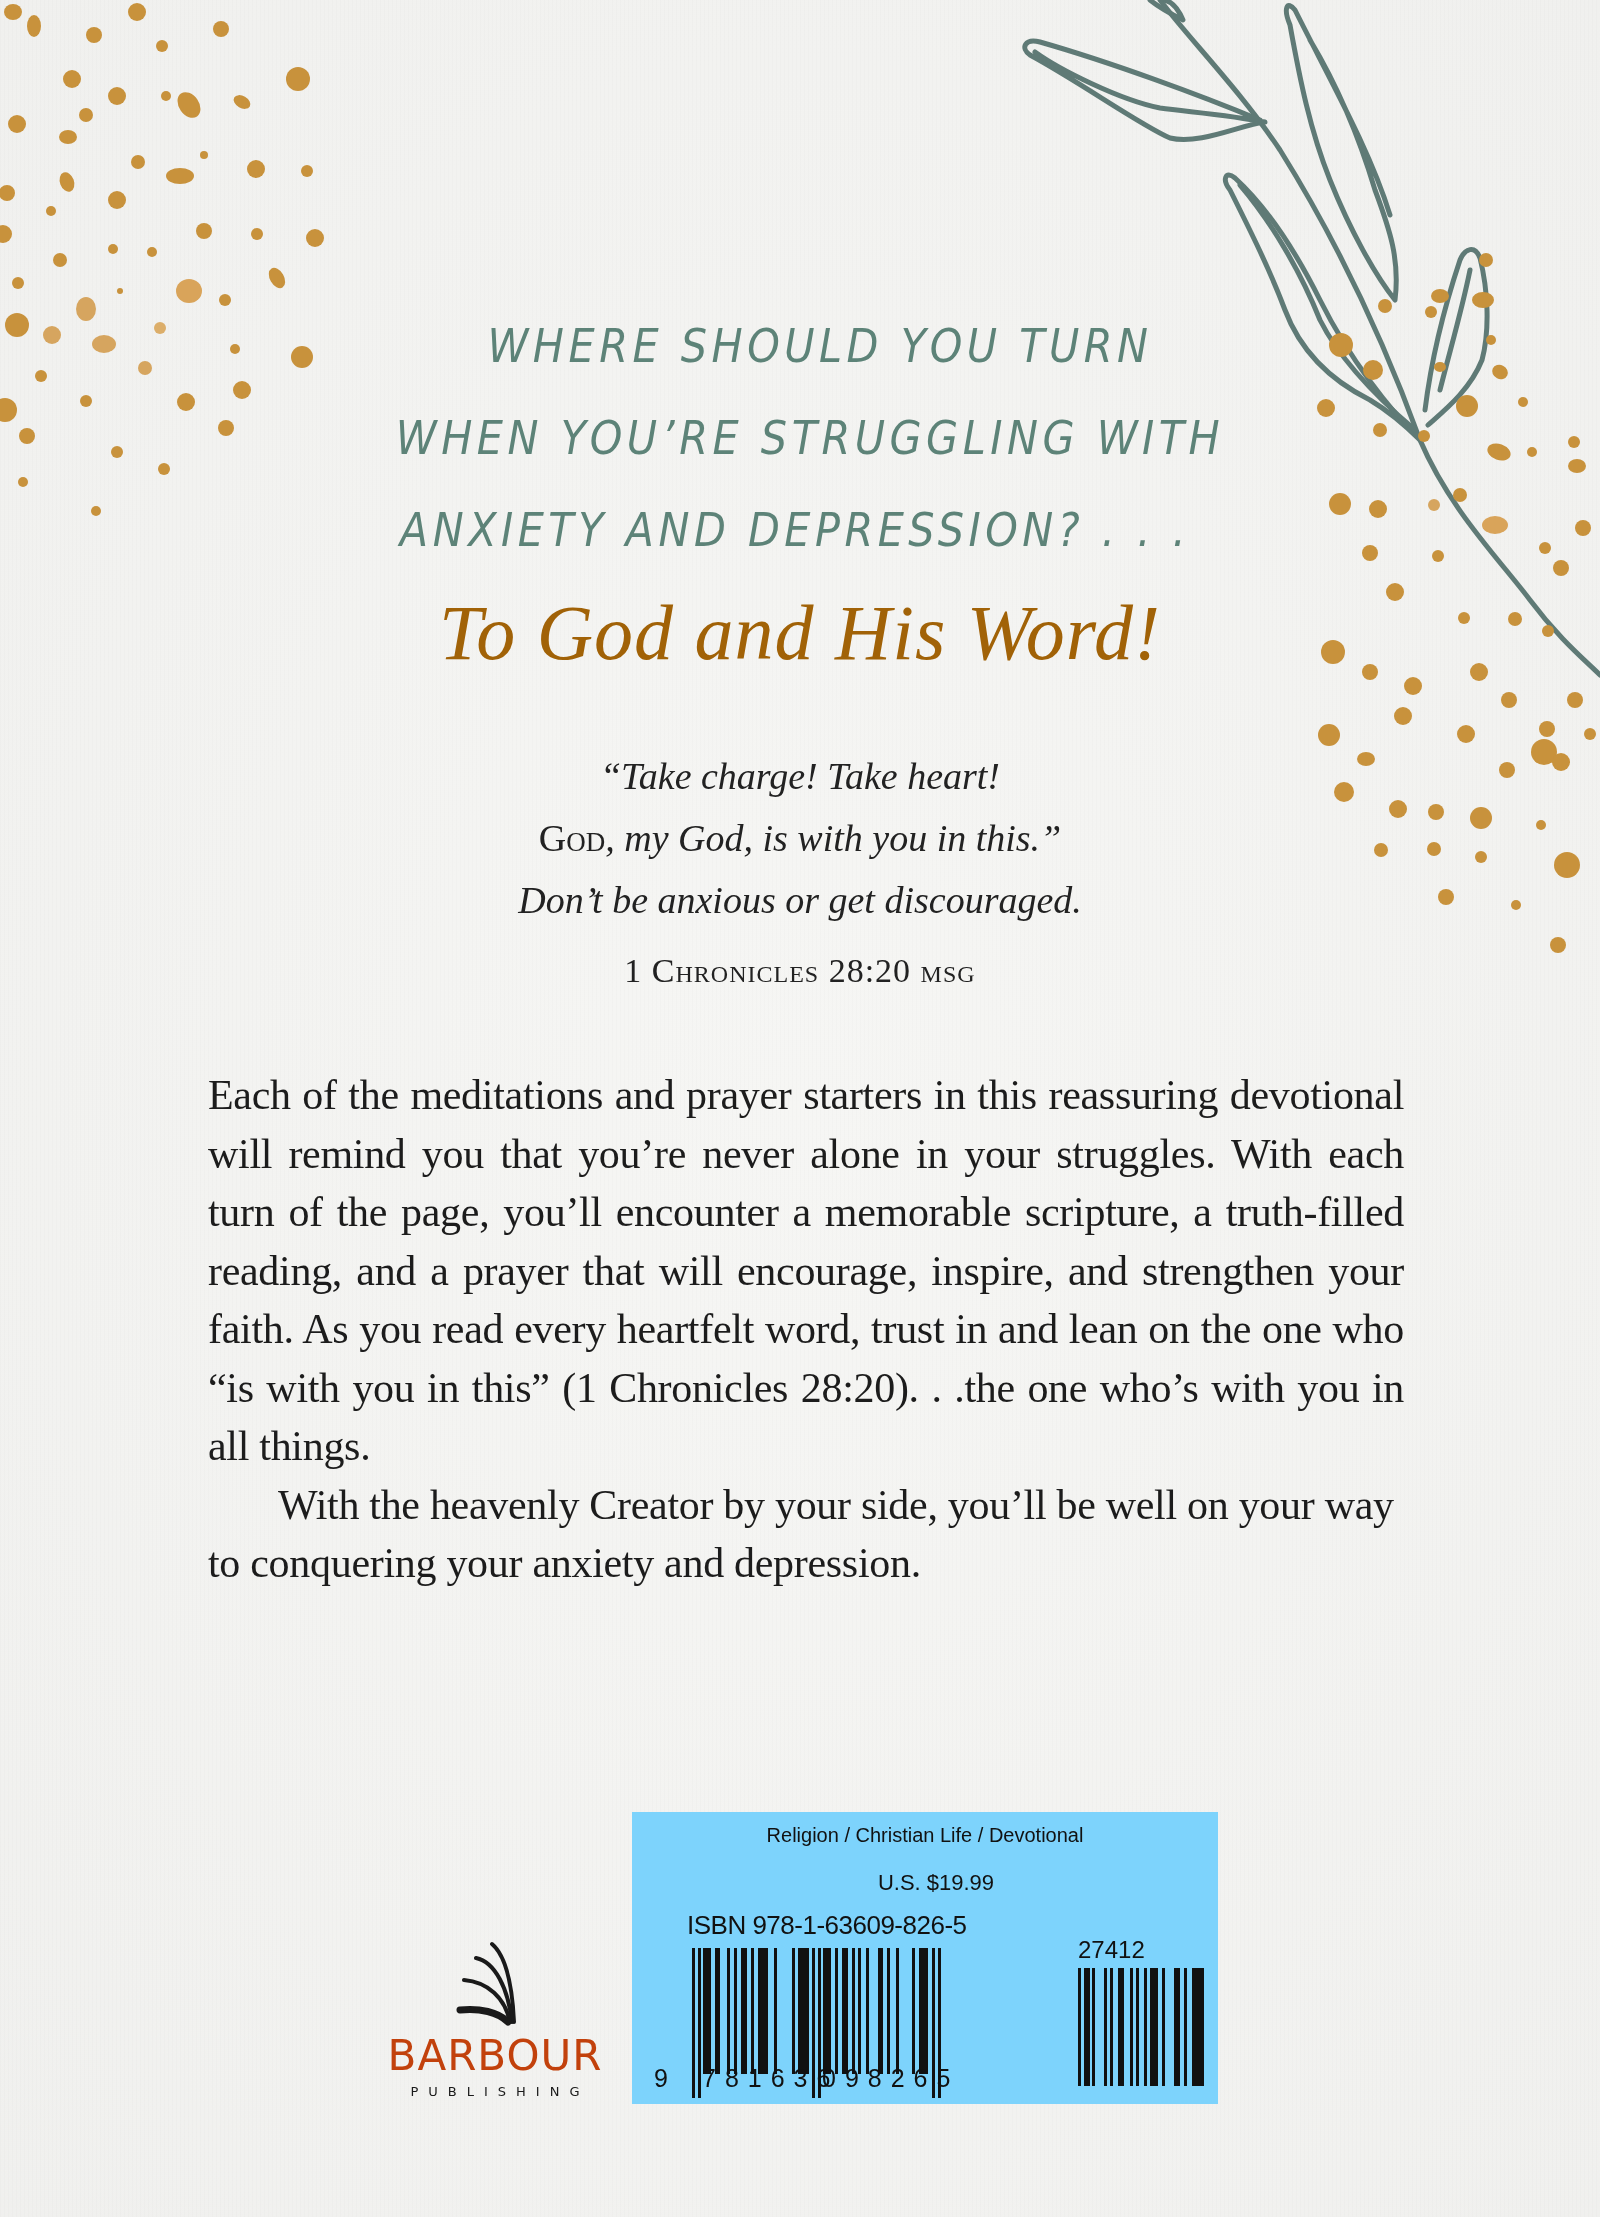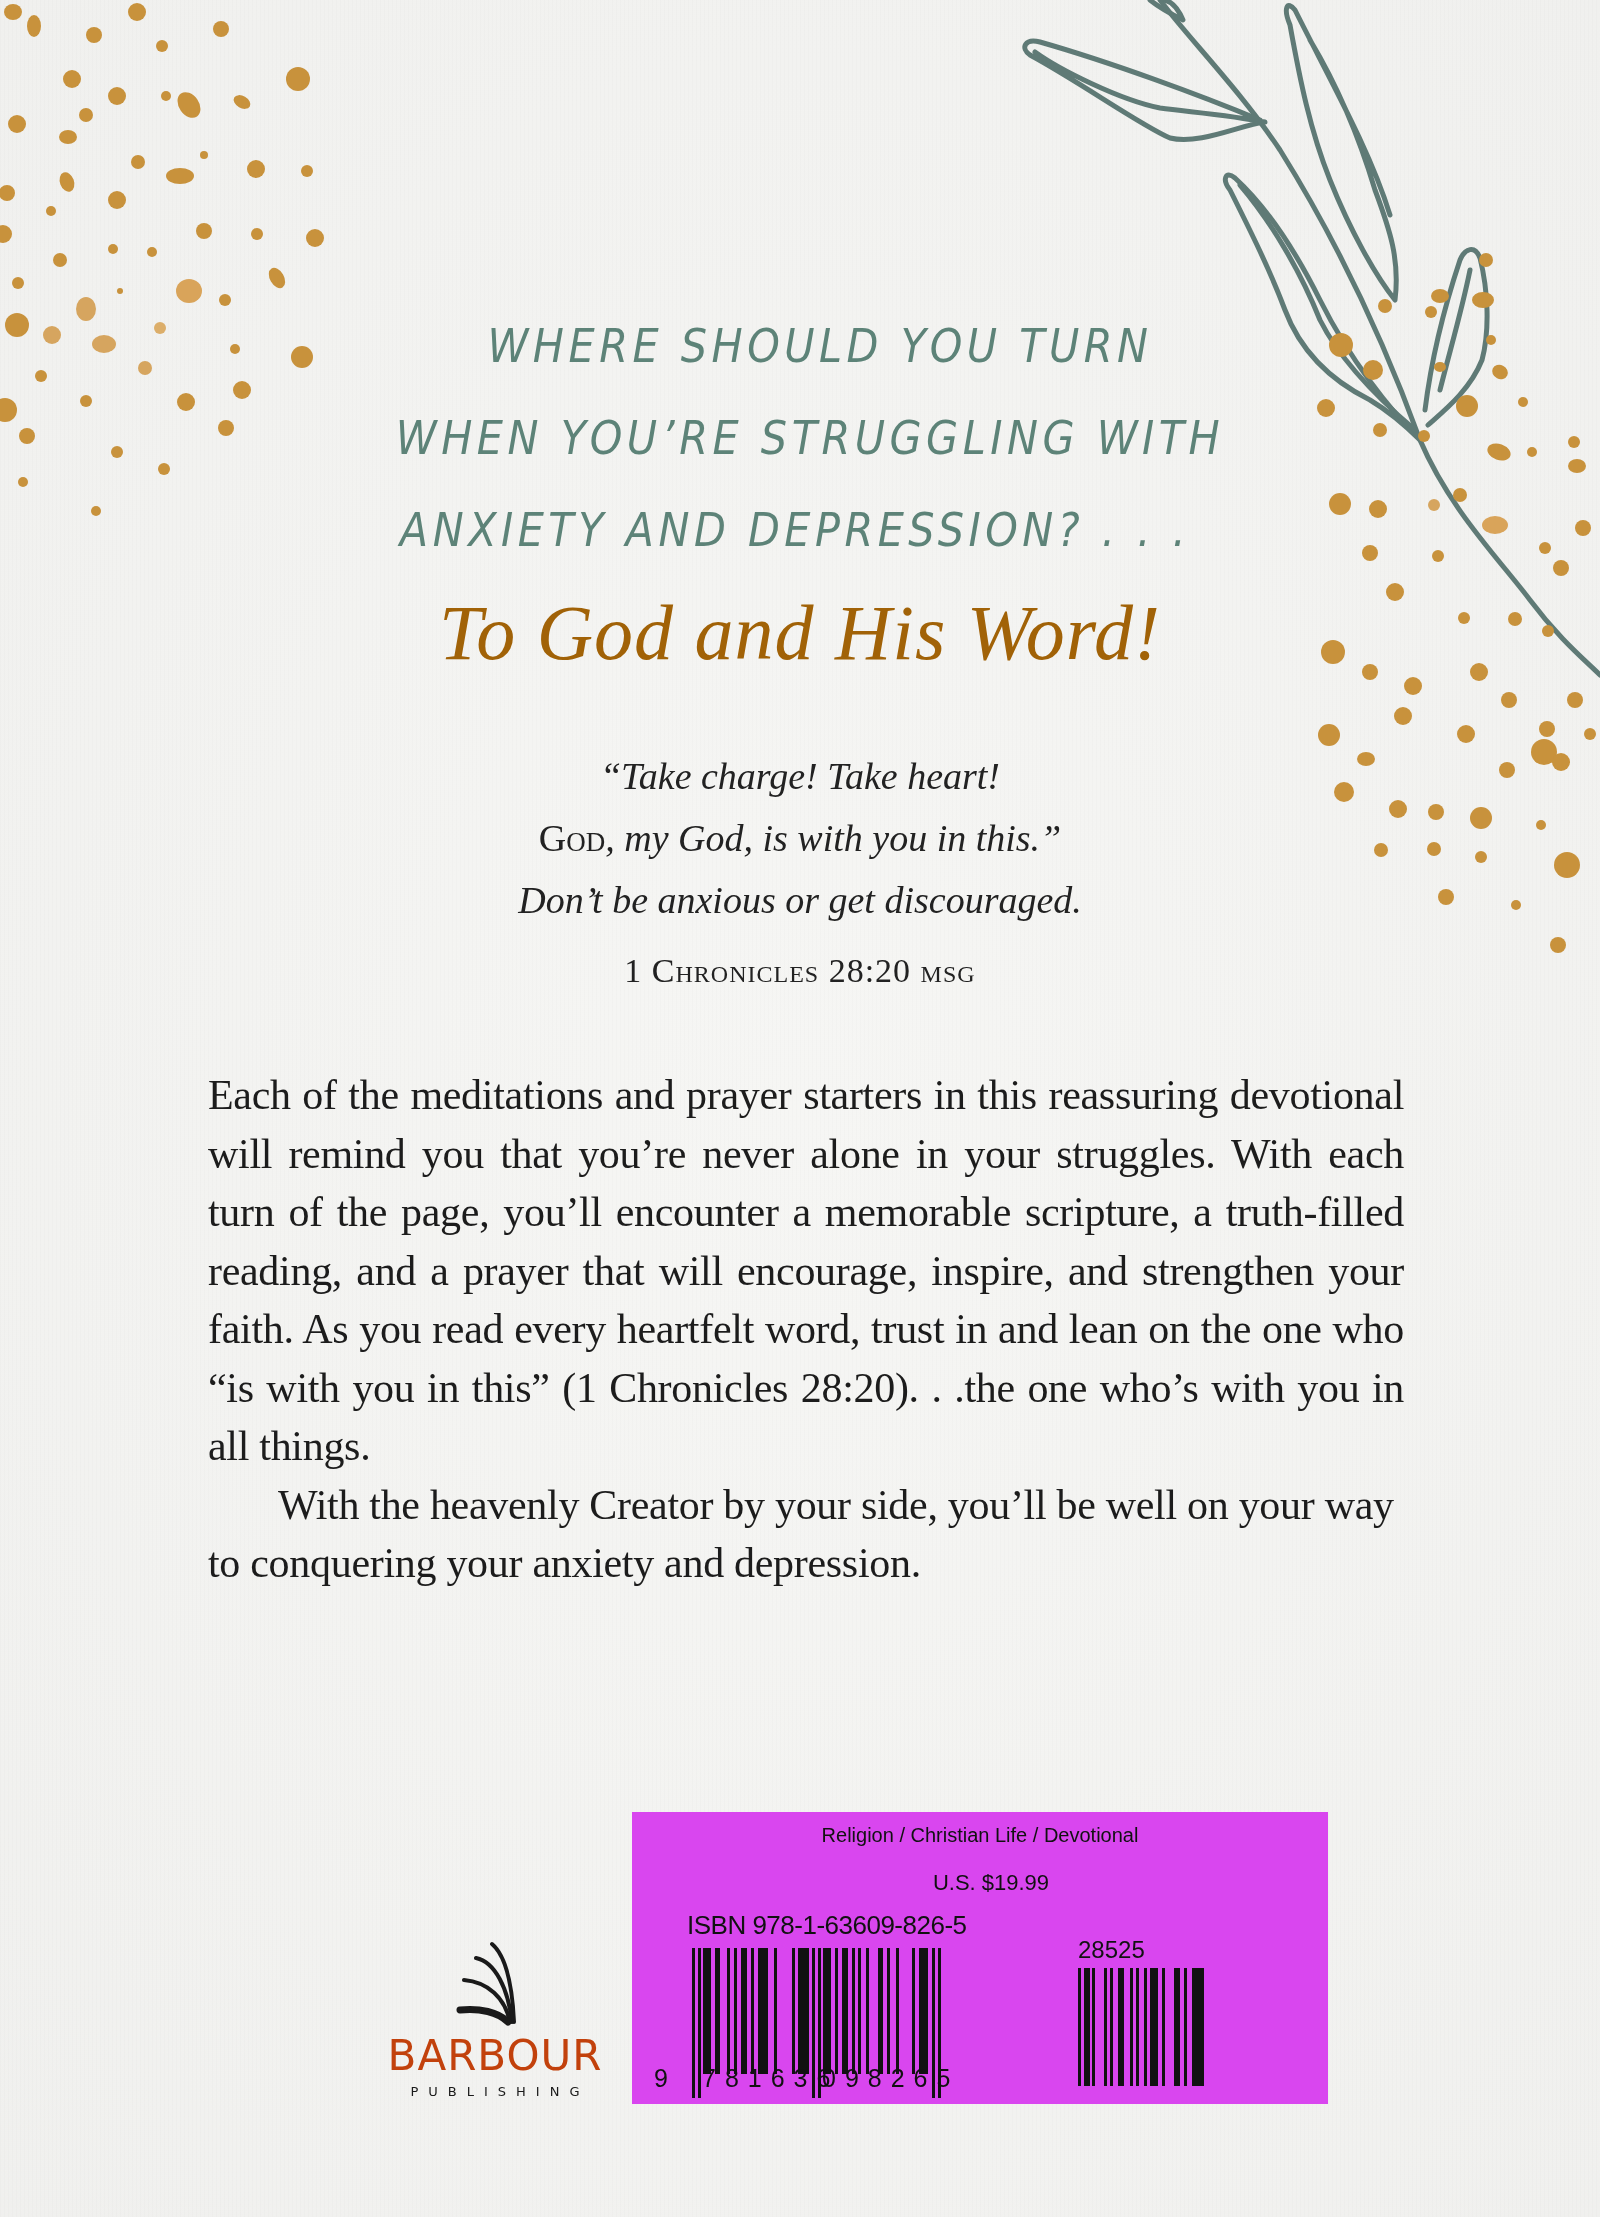--- a/index.html
+++ b/index.html
@@ -48,22 +48,22 @@
   }
   .body-copy p { margin: 0; }
   .body-copy p.indent { text-indent: 70px; text-align: left; }
 
   .logo { position: absolute; left: 380px; top: 1940px; width: 230px; height: 170px; text-align: center; }
   .logo svg { display: block; margin: 0 auto; }
   .logo .brand { font-family: "DejaVu Sans", sans-serif; font-size: 42px; letter-spacing: 1px; color: #c2410c; line-height: 44px; margin-top: 4px; font-weight: normal; }
   .logo .sub { font-family: "DejaVu Sans", sans-serif; font-size: 13px; letter-spacing: 10px; color: #1a1a1a; margin-top: 6px; padding-left: 10px; }
 
   .barcode-box {
-    position: absolute; left: 632px; top: 1812px; width: 696px; height: 292px;
-    background: #d946ef;
+    position: absolute; left: 632px; top: 1812px; width: 586px; height: 292px;
+    background: #7dd3fc;
   }
   .bc-cat { position: absolute; left: 0; width: 100%; top: 12px; text-align: center; font-family: "Liberation Sans", sans-serif; font-size: 20px; color: #111; }
   .bc-price { position: absolute; left: 0; width: 100%; top: 58px; text-align: center; font-family: "Liberation Sans", sans-serif; font-size: 22px; color: #111; padding-left: 22px; box-sizing: border-box; }
   .bc-isbn { position: absolute; left: 55px; top: 98px; font-family: "Liberation Sans", sans-serif; font-size: 26px; color: #111; letter-spacing: -0.5px; }
   .bc-main { position: absolute; left: 60px; top: 136px; }
   .bc-digits { position: absolute; left: 22px; top: 252px; font-family: "Liberation Sans", sans-serif; font-size: 25px; color: #111; }
   .bc-digits span { position: absolute; white-space: nowrap; }
   .bc-addon-label { position: absolute; left: 446px; top: 124px; font-family: "Liberation Sans", sans-serif; font-size: 24px; color: #111; }
   .bc-addon { position: absolute; left: 446px; top: 156px; }
 </style>
@@ -273,21 +273,21 @@
       <rect x="227" y="0" width="9" height="126"></rect>
         <rect x="240" y="0" width="3" height="150"></rect>
       <rect x="246" y="0" width="3" height="150"></rect>
     </g>
   </svg>
   <div class="bc-digits">
     <span style="left:0">9</span>
     <span style="left:48px; letter-spacing:9px">781636</span>
     <span style="left:168px; letter-spacing:9px">098265</span>
   </div>
-  <div class="bc-addon-label">28525</div>
+  <div class="bc-addon-label">27412</div>
   <svg class="bc-addon" width="130" height="118" viewBox="0 0 130 118">
     <g fill="#111">
       <rect x="0" y="0" width="3" height="118"></rect>
         <rect x="6" y="0" width="6" height="118"></rect>
       <rect x="14" y="0" width="3" height="118"></rect>
         <rect x="26" y="0" width="3" height="118"></rect>
       <rect x="32" y="0" width="3" height="118"></rect>
         <rect x="40" y="0" width="6" height="118"></rect>
       <rect x="52" y="0" width="3" height="118"></rect>
         <rect x="58" y="0" width="3" height="118"></rect>

